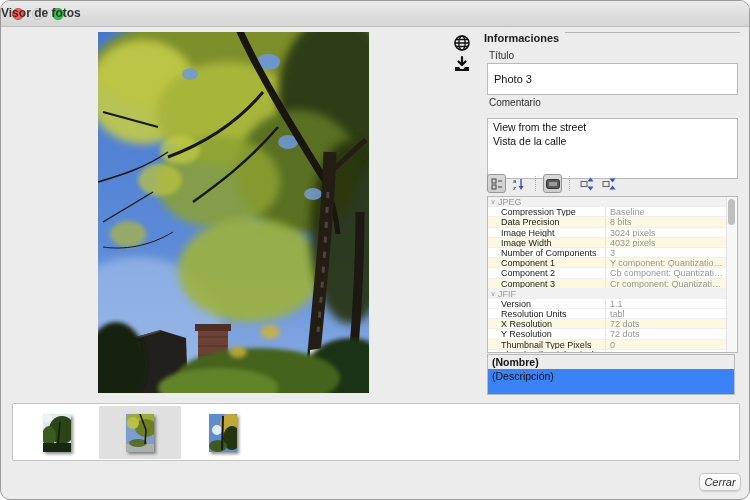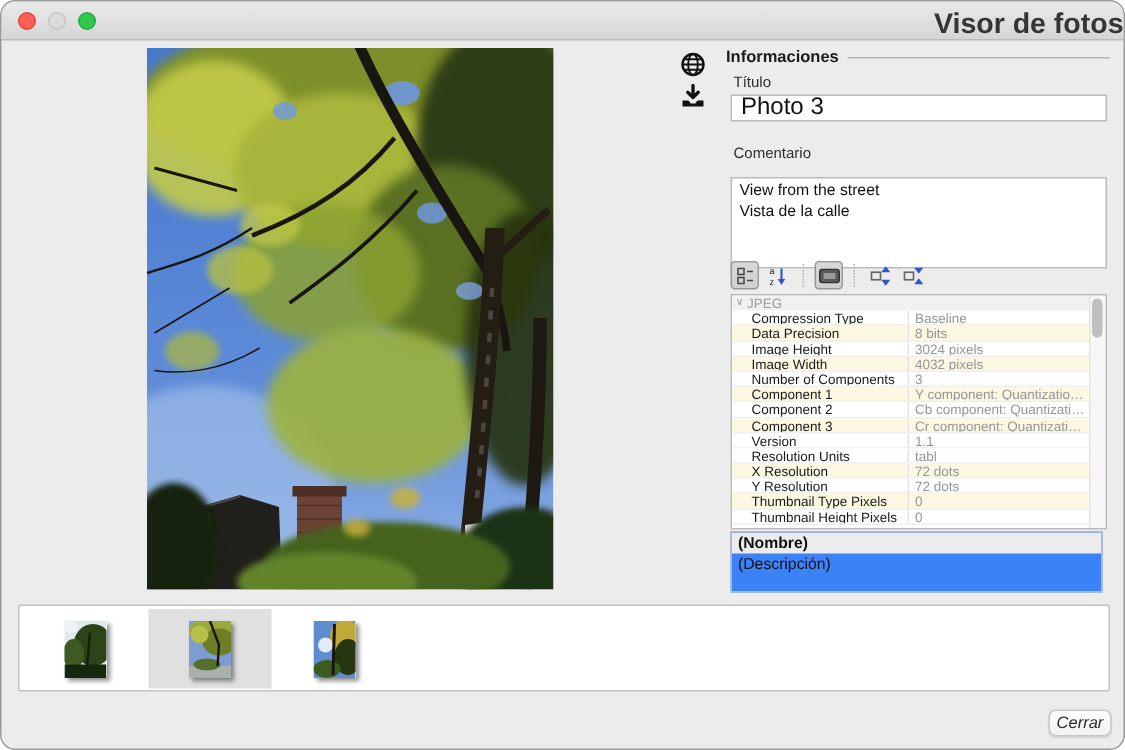--- a/index.html
+++ b/index.html
@@ -10,37 +10,37 @@
   }
   
   #titlebar {
     position:absolute; left:0; top:0; width:100%; height:26px;
     background:linear-gradient(#eaeaea,#d5d5d5); border-bottom:1px solid #bcbcbc;
   }
   .tl { position:absolute; top:7px; width:12px; height:12px; border-radius:50%; }
   .tl.close { left:11px; background:#ff5f57; border:1px solid #e2443c; }
   .tl.min   { left:31px; background:#dcdcdc; border:1px solid #c3c3c3; }
   .tl.zoom  { left:51px; background:#32c84b; border:1px solid #27a83c; }
-  #win-title { position:absolute; left:0; right:0; top:5px; text-align:right;
-    font-size:19px; font-weight:bold; color:#353535;margin-left:44px; }
+  #win-title { position:absolute; left:0; right:0; top:5px; text-align:left;
+    font-size:12px; font-weight:bold; color:#353535; }
   
   #photo { position:absolute; left:97px; top:31px; width:271px; height:361px; overflow:hidden; }
   #photo svg { display:block; }
   
   .side-icon { position:absolute; left:452px; width:20px; height:20px; }
   #globe-ic { top:33px; } #download-ic { top:54px; }
   
-  #legend-row { position:absolute; left:483px; top:31px; width:256px; display:flex; align-items:center; }
+  #legend-row { position:absolute; left:483px; top:31px; width:256px; display:flex; }
   #legend-text { font-size:11px; font-weight:bold; color:#1c1c1c; white-space:nowrap; }
   #legend-line { flex:1; border-top:1px solid #b5b5b5; margin-left:6px; height:0; }
   .small-label { position:absolute; font-size:10px; color:#2e2e2e; }
   #titulo-label { left:488px; top:49px; }
   #comentario-label { left:488px; top:96px; }
-  #title-input { position:absolute; left:486px; top:62px; width:251px; height:18px;
-    border:1px solid #b9b9b9; background:#fff; font-size:16px; color:#111;
+  #title-input { position:absolute; left:486px; top:62px; width:251px; height:32px;
+    border:1px solid #b9b9b9; background:#fff; font-size:11px; color:#111;
     padding:0 6px; font-family:inherit; outline:none; }
   #comment-box { position:absolute; left:486px; top:107px; width:251px; height:61px;
     border:1px solid #b9b9b9; background:#fff; font-size:10.5px; line-height:1.3;
     color:#111; padding:2px 5px; font-family:inherit; resize:none; outline:none;margin-top:10px; }
   
   #meta-toolbar { position:absolute; left:486px; top:172px; height:21px; display:flex; align-items:center; gap:3px; }
   .tb-btn { width:19px; height:19px; display:flex; align-items:center; justify-content:center;
     border-radius:3px; border:1px solid transparent; }
   .tb-btn.pressed { border:1px solid #979797; background:linear-gradient(#d8d8d8,#cfcfcf); }
   .tb-sep { width:1px; height:15px; border-left:1px dotted #adadad; margin:0 4px; }
@@ -262,20 +262,24 @@
           <span class="tval">Y component: Quantization tabl...</span>
         </div>
         <div class="trow data">
           <span class="tkey">Component 2</span>
           <span class="tval">Cb component: Quantization ta...</span>
         </div>
         <div class="trow data alt">
           <span class="tkey">Component 3</span>
           <span class="tval">Cr component: Quantization tab...</span>
         </div>
+        <div class="trow group">
+          <span class="chev">∨</span>
+          <span class="gname">JFIF</span>
+        </div>
         <div class="trow data">
           <span class="tkey">Version</span>
           <span class="tval">1.1</span>
         </div>
         <div class="trow data">
           <span class="tkey">Resolution Units</span>
           <span class="tval">tabl</span>
         </div>
         <div class="trow data alt">
           <span class="tkey">X Resolution</span>

